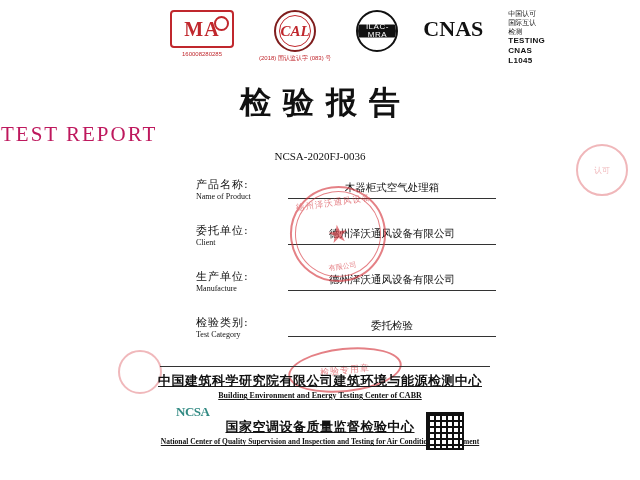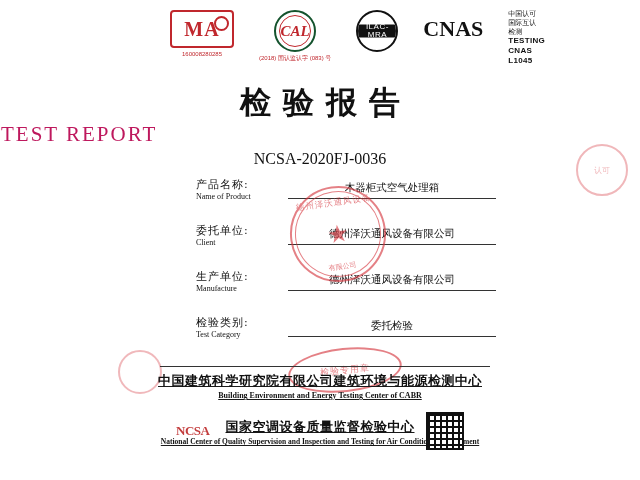--- a/index.html
+++ b/index.html
@@ -69,21 +69,21 @@
     font-size: 6px;
     margin-top: 3px;
     font-family: "Liberation Sans", sans-serif;
     white-space: nowrap;
   }
 
   
   .cal-badge {
     width: 38px;
     height: 38px;
-    border: 2px solid #14532d;
+    border: 2px solid #7f1d1d;
     border-radius: 50%;
     position: relative;
     margin: 0 auto;
     display: flex;
     align-items: center;
     justify-content: center;
   }
   .cal-badge::before {
     content: "";
     position: absolute;
@@ -186,21 +186,21 @@
     letter-spacing: 2px;
     color: #be185d;
     font-family: "Liberation Serif", serif;
   }
   .report-no {
     position: absolute;
     top: 150px;
     left: 0;
     width: 640px;
     text-align: center;
-    font-size: 16px;
+    font-size: 11px;
     color: #111;
     font-family: "Liberation Serif", serif;
   }
 
   
   .fields {
     position: absolute;
     top: 178px;
     left: 196px;
     width: 300px;
@@ -295,24 +295,23 @@
   }
 
   
   .ncsa-mark {
     position: absolute;
     left: 176px;
     top: 404px;
     font-family: "Liberation Serif", serif;
     font-size: 13px;
     font-weight: bold;
-    color: #b91c1c;
+    color: #0f766e;
     letter-spacing: -0.5px;
     opacity: 0.85;
-    margin-top: 19px;
   }
 
   
   .qr {
     position: absolute;
     right: 176px;
     bottom: 30px;
     width: 34px;
     height: 34px;
     background:

